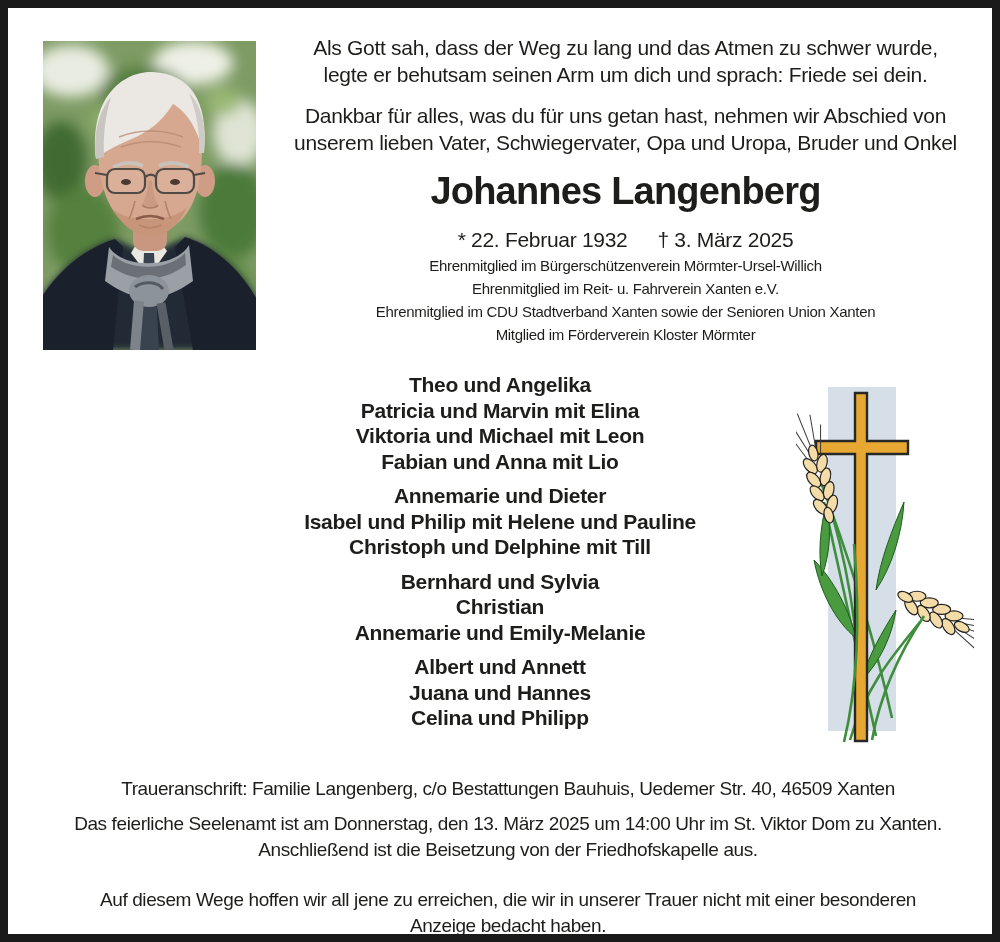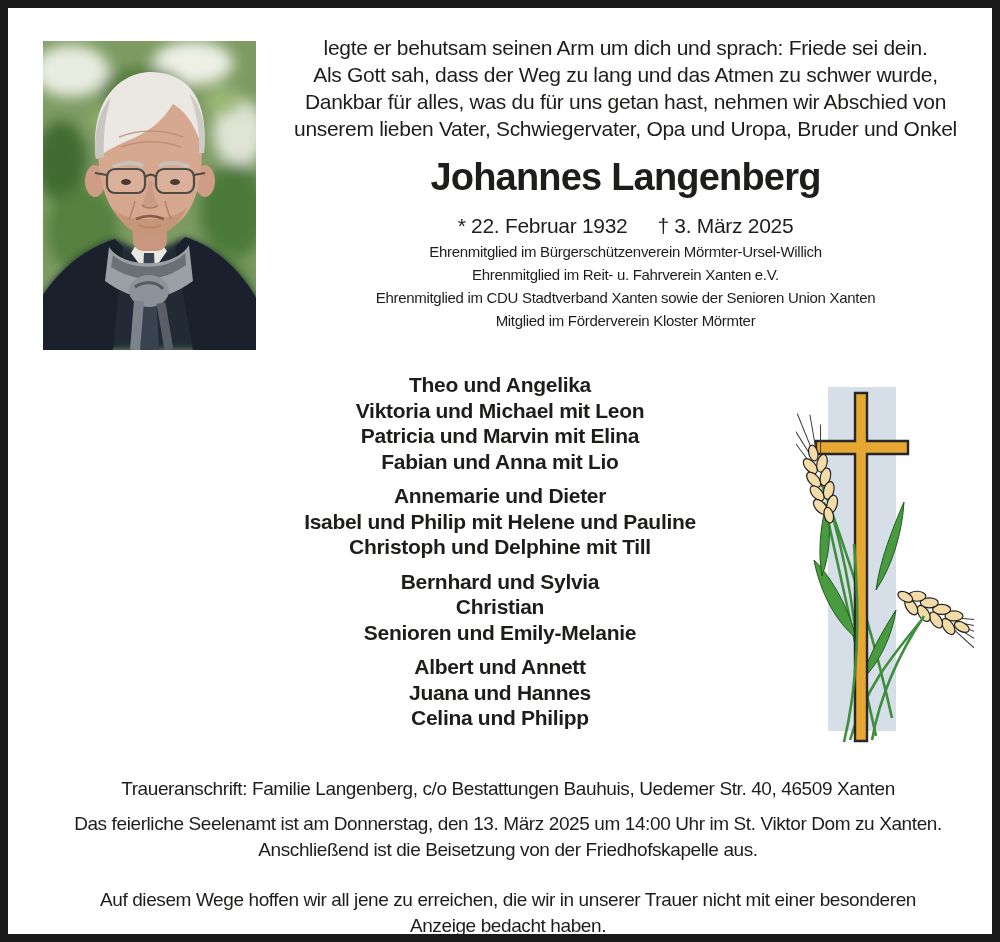--- a/index.html
+++ b/index.html
@@ -32,21 +32,21 @@
     position: absolute;
     left: 255px; top: 26px;
     width: 725px;
     text-align: center;
   }
   .verse, .farewell {
     font-size: 21px;
     line-height: 27px;
     white-space: nowrap;
   }
-  .farewell { }
+  .farewell { margin-top: 14px; }
   .deceased-name {
     margin-top: 12px;
     font-size: 38px;
     line-height: 46px;
     font-weight: bold;
     letter-spacing: -0.8px;
   }
   .dates {
     margin-top: 12px;
     font-size: 21px;
@@ -176,55 +176,55 @@
       <path d="M99,164 C103,168 112,168 115,164" stroke="#a97c66" stroke-width="1.5" fill="none"></path>
 
       <path d="M92,160 C90,168 88,174 86,178 M122,160 C124,168 126,174 128,178" stroke="#b68268" stroke-width="1.5" fill="none"></path>
       <path d="M93,178 C102,174 112,174 121,178" stroke="#8c5a48" stroke-width="2.5" fill="none"></path>
       <path d="M96,184 C104,188 110,188 118,184" stroke="#b68268" stroke-width="1.5" fill="none"></path>
     </svg>
   </div>
 
   <div class="top-block">
     <div class="verse">
+      <div>Als Gott sah, dass der Weg zu lang und das Atmen zu schwer wurde,</div>
       <div>legte er behutsam seinen Arm um dich und sprach: Friede sei dein.</div>
-      <div>Als Gott sah, dass der Weg zu lang und das Atmen zu schwer wurde,</div>
     </div>
     <div class="farewell">
       <div>Dankbar für alles, was du für uns getan hast, nehmen wir Abschied von</div>
       <div>unserem lieben Vater, Schwiegervater, Opa und Uropa, Bruder und Onkel</div>
     </div>
     <div class="deceased-name">Johannes Langenberg</div>
     <div class="dates">
       <span class="birth">* 22. Februar 1932</span><span>† 3. März 2025</span>
     </div>
     <div class="memberships">
       <div>Ehrenmitglied im Bürgerschützenverein Mörmter-Ursel-Willich</div>
       <div>Ehrenmitglied im Reit- u. Fahrverein Xanten e.V.</div>
       <div>Ehrenmitglied im CDU Stadtverband Xanten sowie der Senioren Union Xanten</div>
       <div>Mitglied im Förderverein Kloster Mörmter</div>
     </div>
   </div>
 
   <div class="family-block">
     <div class="family-group">
       <div>Theo und Angelika</div>
+      <div>Patricia und Marvin mit Elina</div>
       <div>Viktoria und Michael mit Leon</div>
-      <div>Patricia und Marvin mit Elina</div>
       <div>Fabian und Anna mit Lio</div>
     </div>
     <div class="family-group">
       <div>Annemarie und Dieter</div>
       <div>Isabel und Philip mit Helene und Pauline</div>
       <div>Christoph und Delphine mit Till</div>
     </div>
     <div class="family-group">
       <div>Bernhard und Sylvia</div>
       <div>Christian</div>
-      <div>Senioren und Emily-Melanie</div>
+      <div>Annemarie und Emily-Melanie</div>
     </div>
     <div class="family-group">
       <div>Albert und Annett</div>
       <div>Juana und Hannes</div>
       <div>Celina und Philipp</div>
     </div>
   </div>
 
   <div class="illustration">
     <svg viewBox="0 0 178 362">

